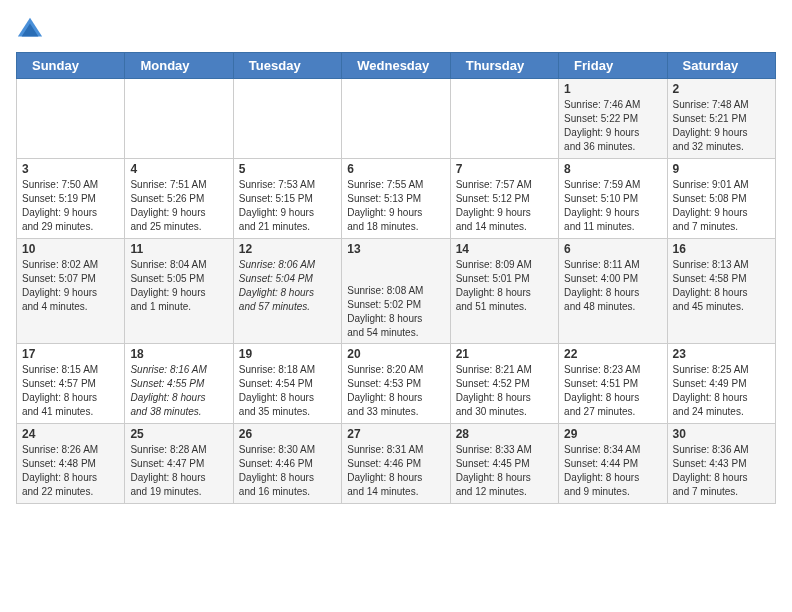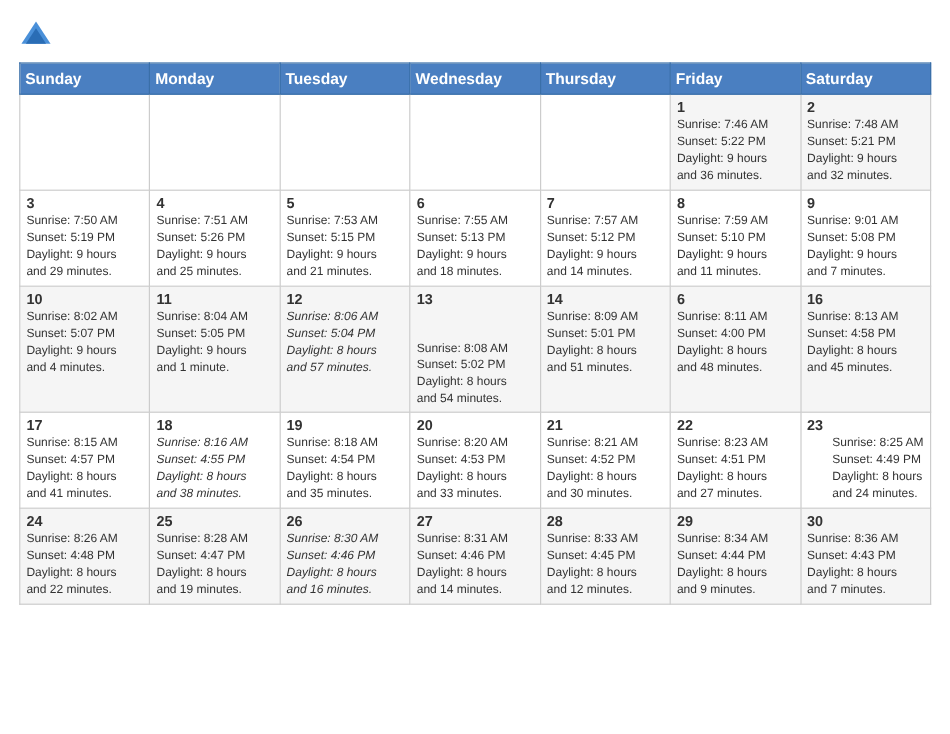--- a/index.html
+++ b/index.html
@@ -59,21 +59,21 @@
     }
     .calendar-table {
       width: 100%;
       border-collapse: collapse;
       table-layout: fixed;
     }
     .calendar-table th {
       background-color: #4a7fc1;
       color: white;
       text-align: left;
-      padding: 5px 4px;
+      padding: 5px 15px;
       font-size: 13px;
       font-weight: bold;
       border: 1px solid #3a6fa8;
     }
     .calendar-table td {
       border: 1px solid #ccc;
       vertical-align: top;
       padding: 3px 5px;
       font-size: 10.5px;
       height: 80px;
@@ -296,21 +296,21 @@
           </td>
           <td>
             <span class="day-num">22</span>
             <div class="day-info" style="white-space: pre-line;">Sunrise: 8:23 AM
 Sunset: 4:51 PM
 Daylight: 8 hours
 and 27 minutes.</div>
           </td>
           <td>
             <span class="day-num">23</span>
-            <div class="day-info" style="white-space: pre-line; margin-left: 21px;">Sunrise: 8:25 AM
+            <div class="day-info" style="white-space: pre-line;">Sunrise: 8:25 AM
 Sunset: 4:49 PM
 Daylight: 8 hours
 and 24 minutes.</div>
           </td>
         </tr>
         <tr>
           <td>
             <span class="day-num">24</span>
             <div class="day-info" style="white-space: pre-line;">Sunrise: 8:26 AM
 Sunset: 4:48 PM
@@ -319,21 +319,21 @@
           </td>
           <td>
             <span class="day-num">25</span>
             <div class="day-info" style="white-space: pre-line;">Sunrise: 8:28 AM
 Sunset: 4:47 PM
 Daylight: 8 hours
 and 19 minutes.</div>
           </td>
           <td>
             <span class="day-num">26</span>
-            <div class="day-info" style="white-space: pre-line; font-style: italic;">Sunrise: 8:30 AM
+            <div class="day-info" style="white-space: pre-line;">Sunrise: 8:30 AM
 Sunset: 4:46 PM
 Daylight: 8 hours
 and 16 minutes.</div>
           </td>
           <td>
             <span class="day-num">27</span>
             <div class="day-info" style="white-space: pre-line;">Sunrise: 8:31 AM
 Sunset: 4:46 PM
 Daylight: 8 hours
 and 14 minutes.</div>

